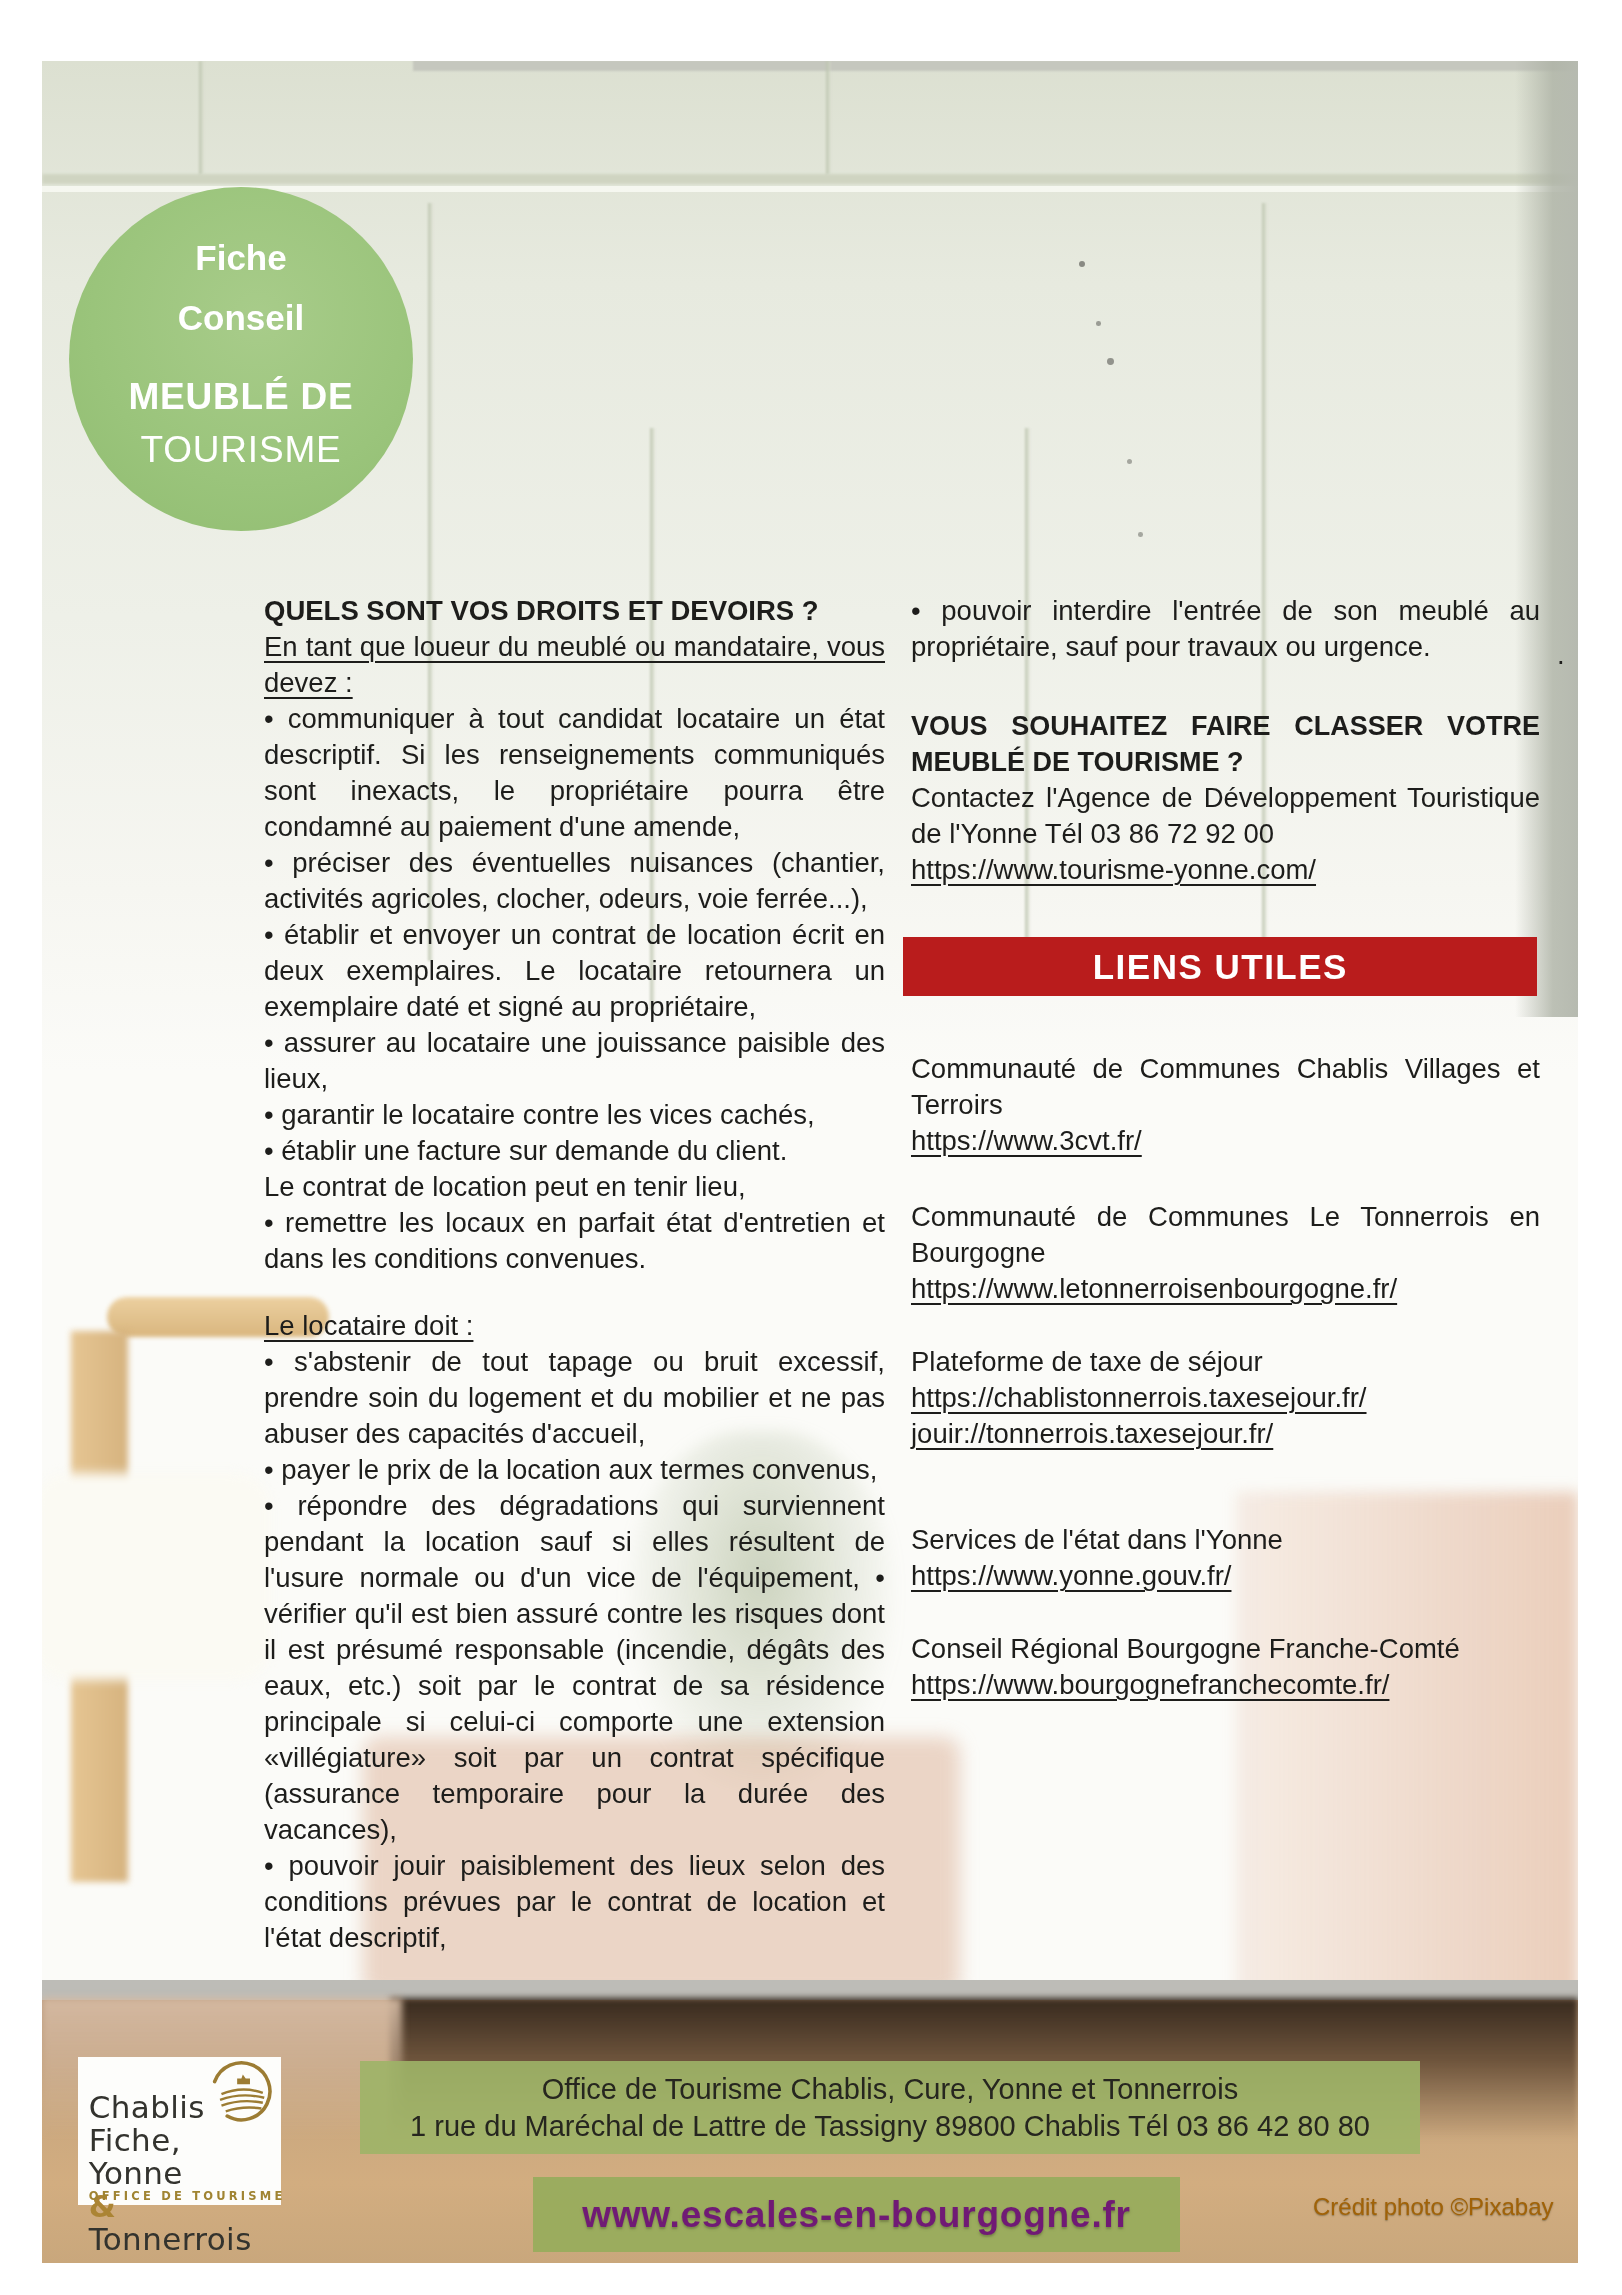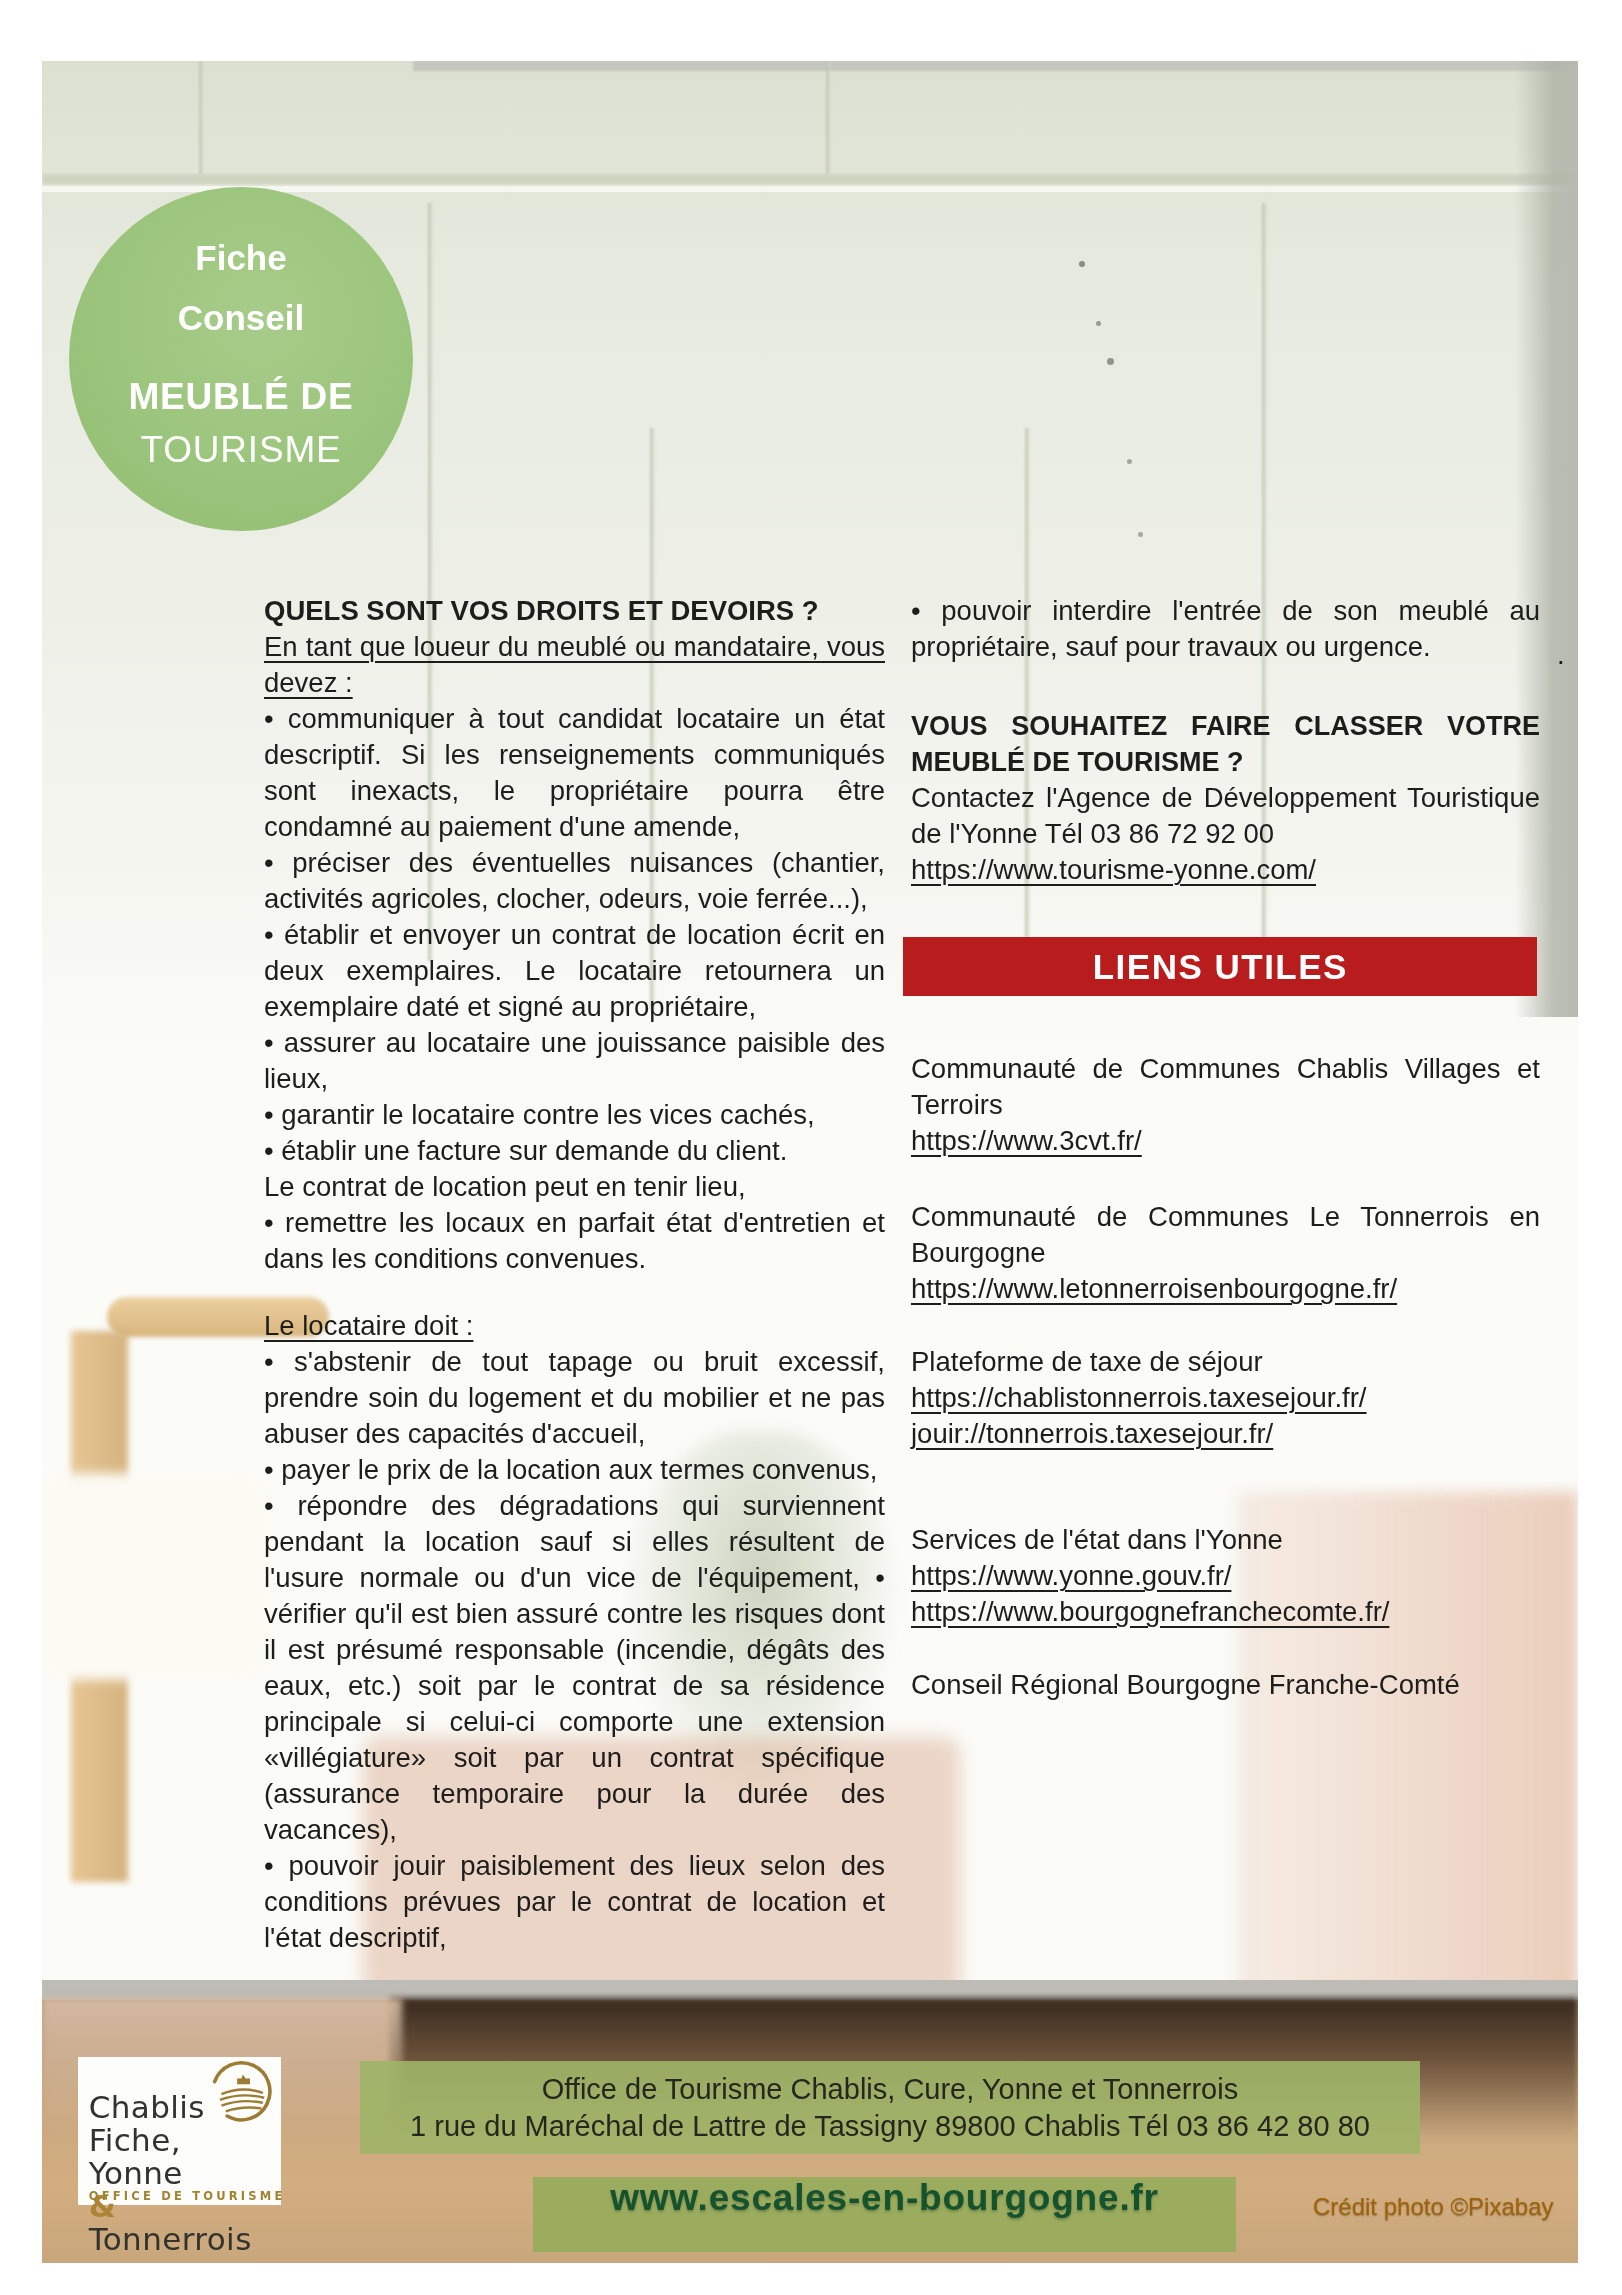--- a/index.html
+++ b/index.html
@@ -98,24 +98,24 @@
     color:#a08432; font-size:11.5px; font-weight:bold; letter-spacing:3.2px; white-space:nowrap; }
   .logo-emblem { position:absolute; right:4.6px; top:3.1px; width:72px; height:67px; }
 
   .address-band {
     position:absolute; left:360px; top:2061px; width:1060px; height:93px; z-index:5;
     background:rgba(157,180,103,.9); color:#26261f;
     display:flex; flex-direction:column; align-items:center; justify-content:center;
     font-size:29px; line-height:37px; text-align:center;
   }
   .www-band {
-    position:absolute; left:533px; top:2177px; width:703px; height:75px; z-index:5;
+    position:absolute; left:533px; top:2177px; width:647px; height:75px; z-index:5;
     background:rgba(152,172,93,.95);
-    display:flex; justify-content:center;
-    color:#14532d; font-weight:bold; font-size:37px; letter-spacing:0.8px;
+    display:flex; align-items:center; justify-content:center;
+    color:#701a75; font-weight:bold; font-size:37px; letter-spacing:0.8px;
     text-shadow:0 1.5px 2.3px rgba(90,100,55,.55);
   }
   .photo-credit {
     position:absolute; left:1275px; top:2193px; z-index:5;
     color:#a16207; font-size:24px; text-shadow:0 0.8px 1.5px rgba(90,80,50,.6);margin-left:38px;
   }
 </style>
 </head>
 <body>
 
@@ -192,22 +192,22 @@
     <div class="par mt52">Communauté de Communes Le Tonnerrois en Bourgogne</div>
     <div class="par link">https://www.letonnerroisenbourgogne.fr/</div>
 
     <div class="par single mt48">Plateforme de taxe de séjour</div>
     <div class="par link">https://chablistonnerrois.taxesejour.fr/</div>
     <div class="par link">jouir://tonnerrois.taxesejour.fr/</div>
 
     <div class="par single mt92">Services de l'état dans l'Yonne</div>
     <div class="par link">https://www.yonne.gouv.fr/</div>
 
+    <div class="par single mt48">Conseil Régional Bourgogne Franche-Comté</div>
     <div class="par link">https://www.bourgognefranchecomte.fr/</div>
-    <div class="par single mt48">Conseil Régional Bourgogne Franche-Comté</div>
   </div>
 
   <div class="stray-period">.</div>
 
   <div class="logo-box">
     <svg class="logo-emblem" viewBox="0 0 100 94">
       <path d="M14.4 30.3 A40 40 0 1 1 32 78.6" stroke="#9c7c33" stroke-width="5" fill="none" stroke-linecap="round"></path>
       <path d="M46 34 V26 H52 L54 20.5 L58 26 H64 V34 Z" fill="#9c7c33"></path>
       <path d="M24 48 Q52 36 82 46" stroke="#9c7c33" stroke-width="3.4" fill="none"></path>
       <path d="M22 56 Q52 45 84 53" stroke="#9c7c33" stroke-width="3.4" fill="none"></path>

